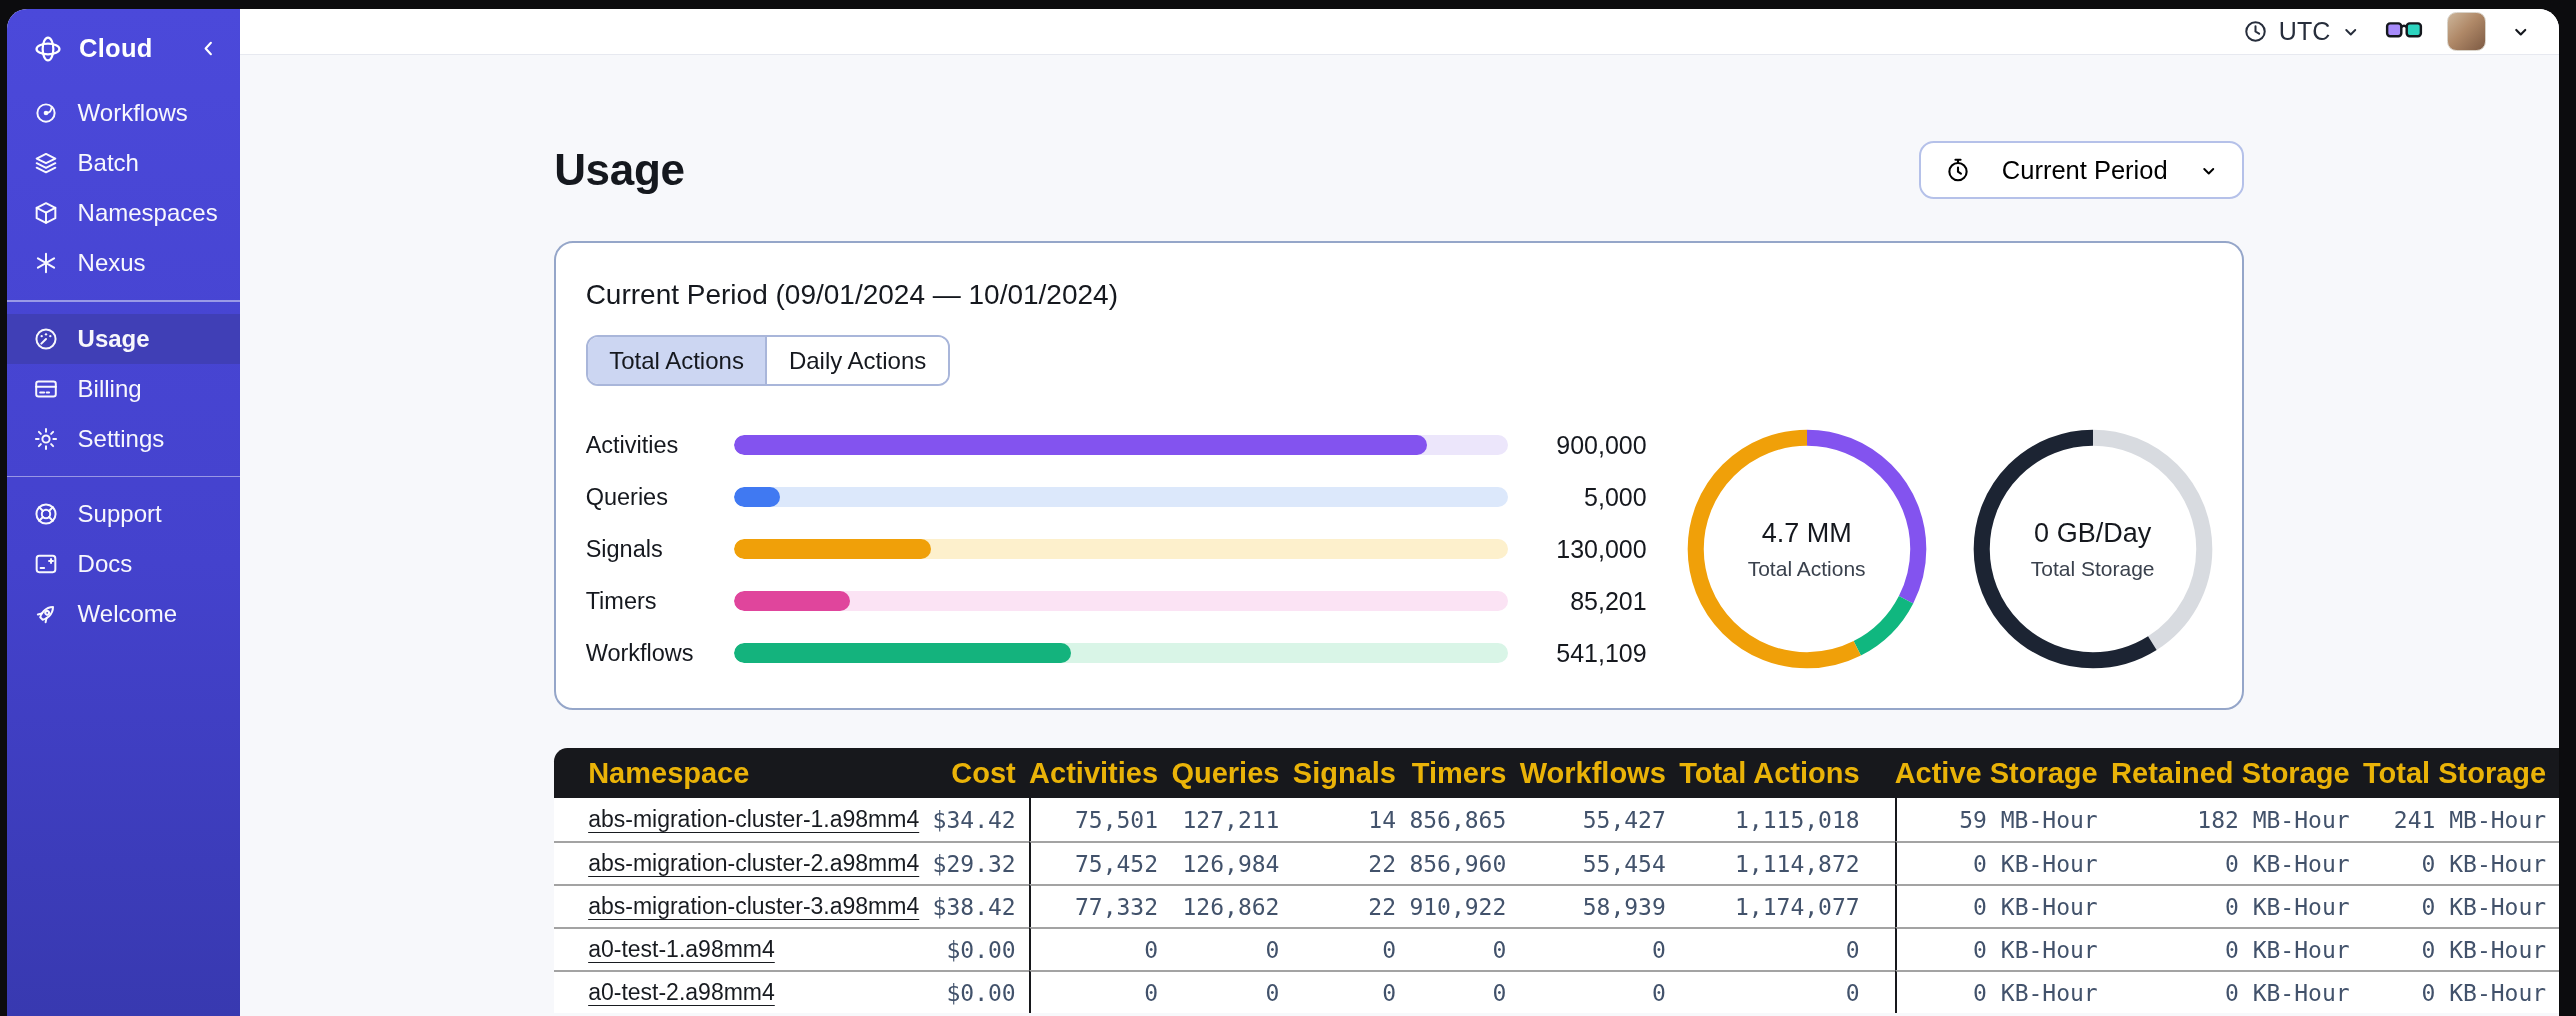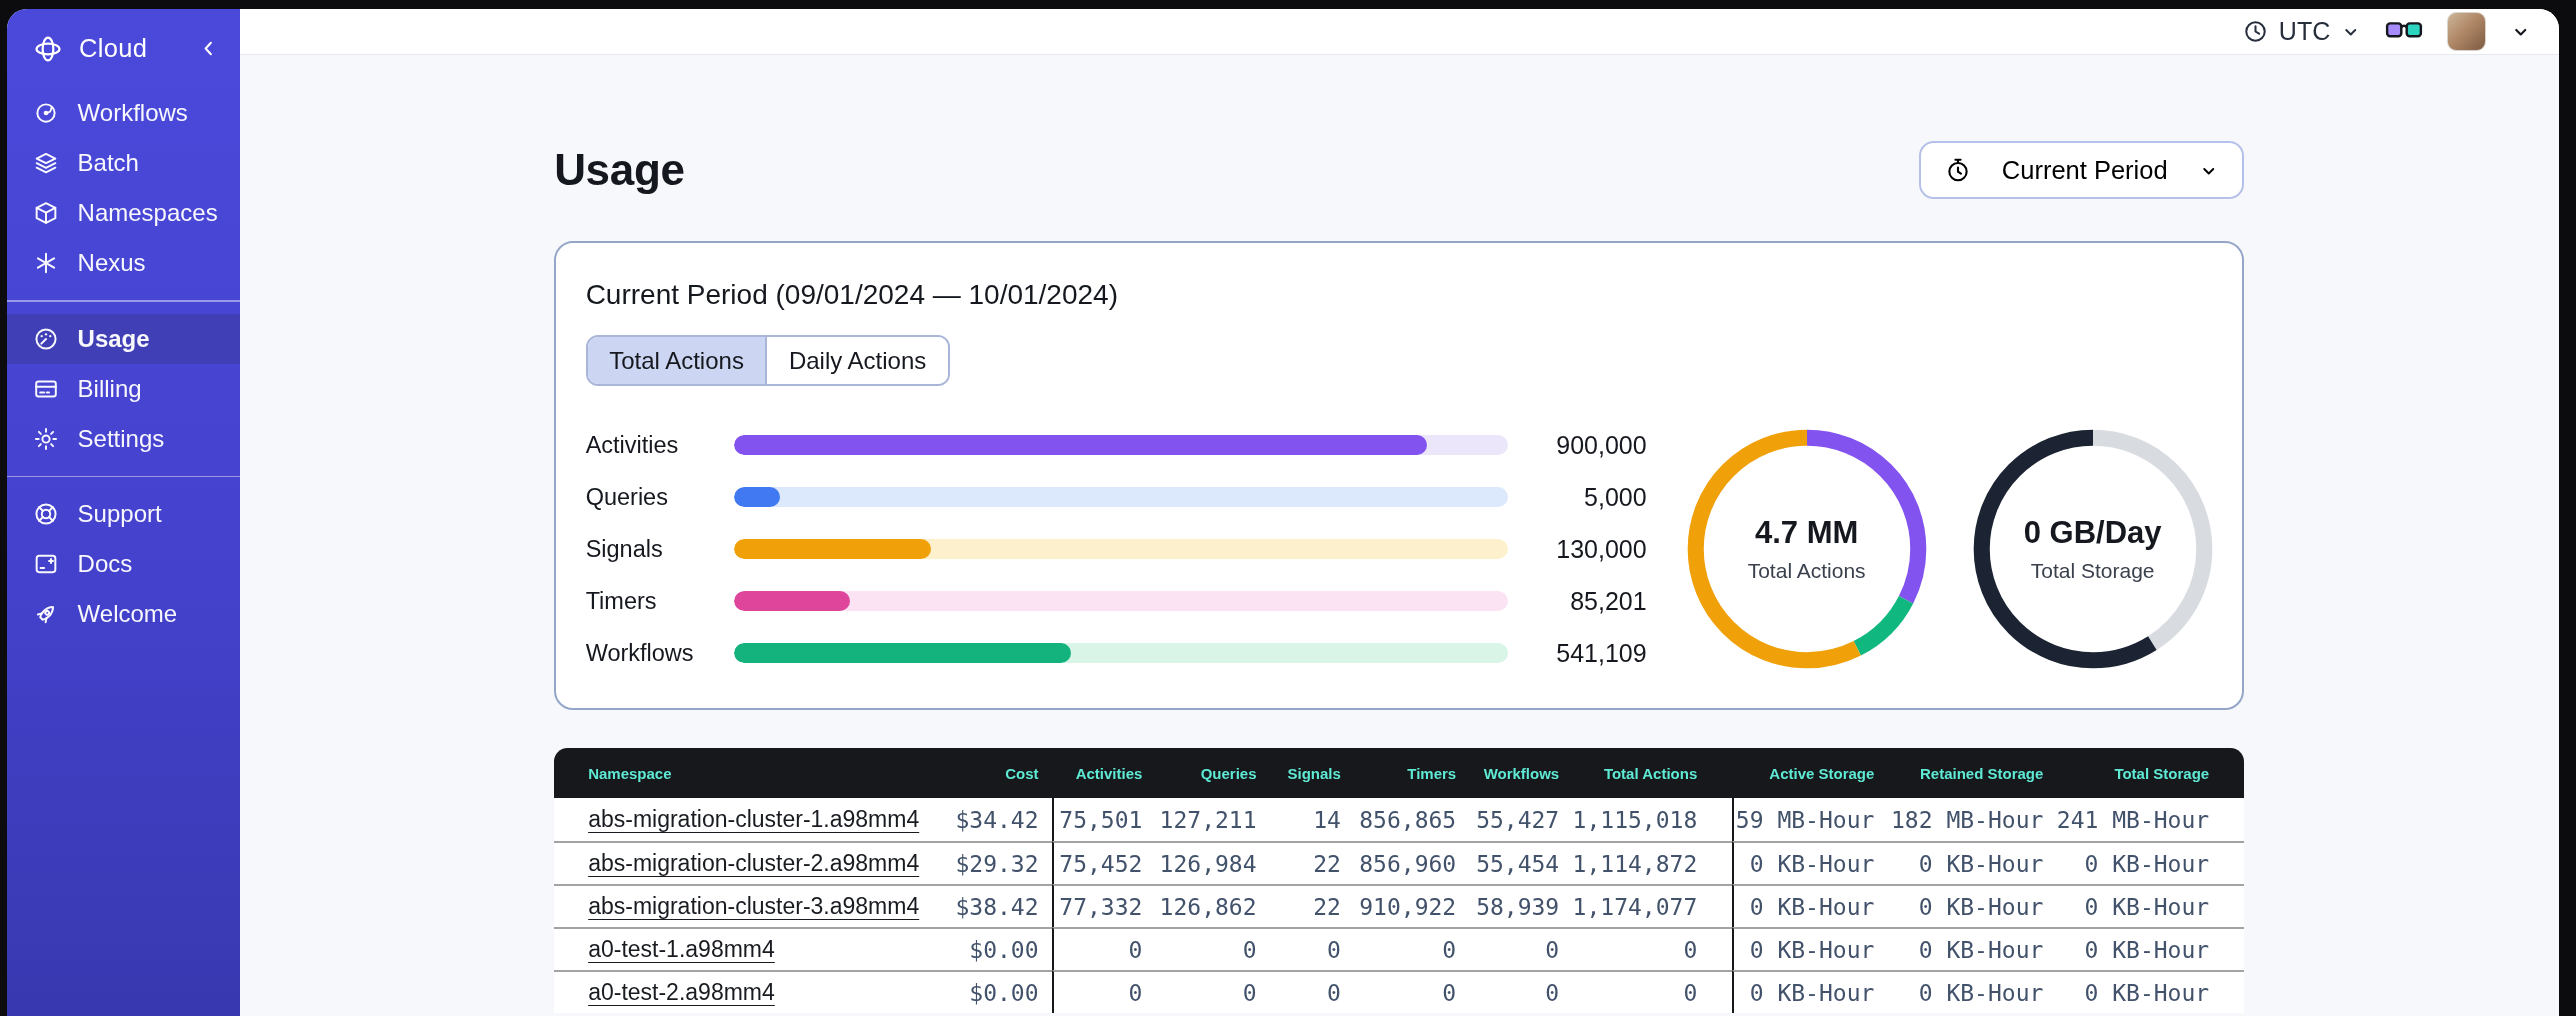--- a/index.html
+++ b/index.html
@@ -23,21 +23,21 @@
     width:233px; flex:none;
     background:linear-gradient(180deg,#4b49da 0%, #4442cd 55%, #3839b0 100%);
     color:#fff;
     display:flex; flex-direction:column;
   }
   .sidebar-header {
     height:79px; display:flex; align-items:center;
     padding:0 20px 0 25.5px; gap:14.8px;
   }
   .sidebar-header .logo { width:32px; height:32px; }
-  .sidebar-header .brand { font-size:25.5px; font-weight:400; letter-spacing:0.3px; }
+  .sidebar-header .brand { font-size:25.5px; font-weight:700; letter-spacing:0.3px; }
   .collapse { margin-left:auto; width:23px; height:23px; cursor:pointer; }
   .nav { display:flex; flex-direction:column; }
   .nav-item {
     height:50px; display:flex; align-items:center; gap:17.4px;
     padding:0 13.4px 0 25.5px; font-size:24px; cursor:pointer;
     color:rgba(255,255,255,.96);
   }
   .nav-item .nicon { width:28px; height:28px; flex:none; display:flex; }
   .nav-item .nicon svg { width:100%; height:100%; }
   .nav-item.active { background:#403fb6; font-weight:700; }
@@ -92,26 +92,26 @@
   .bar-track { height:20px; border-radius:10px; position:relative; overflow:hidden; }
   .bar-fill { position:absolute; left:0; top:0; bottom:0; border-radius:10px; }
   .bar-value { font-size:25px; text-align:right; white-space:nowrap; }
   .donuts { flex:none; display:flex; gap:46px; }
   .donut { position:relative; width:240px; height:240px; }
   .donut svg { width:240px; height:240px; display:block; }
   .donut-center {
     position:absolute; inset:0; display:flex; flex-direction:column;
     align-items:center; justify-content:center; gap:8px; text-align:center;
   }
-  .donut-value { font-size:31px; font-weight:700; }
+  .donut-value { font-size:27px; font-weight:400; }
   .donut-label { font-size:21px; color:#3a414d; }
   
   .usage-table { margin-top:38px; width:100%; border-collapse:separate; border-spacing:0; }
   .usage-table th {
-    background:#17181c; color:#5eead4; font-size:15px; font-weight:600;
+    background:#17181c; color:#eab308; font-size:29px; font-weight:600;
     height:50px; text-align:right; padding:0 13.4px 0 0; white-space:nowrap;
   }
   .usage-table th:first-child { text-align:left; padding-left:34px; border-top-left-radius:13.4px; }
   .usage-table th:last-child { border-top-right-radius:13.4px; }
   .usage-table td {
     background:#fff; height:43px; font-family:"DejaVu Sans Mono", monospace;
     font-size:23px; color:#42526b; text-align:right; padding:0 13.4px 0 0; white-space:nowrap;
   }
   .usage-table tbody tr + tr td { border-top:2px solid #a3a3a3; }
   .usage-table td.grp, .usage-table td.grp2 { border-left:2.7px solid #17181c; }

